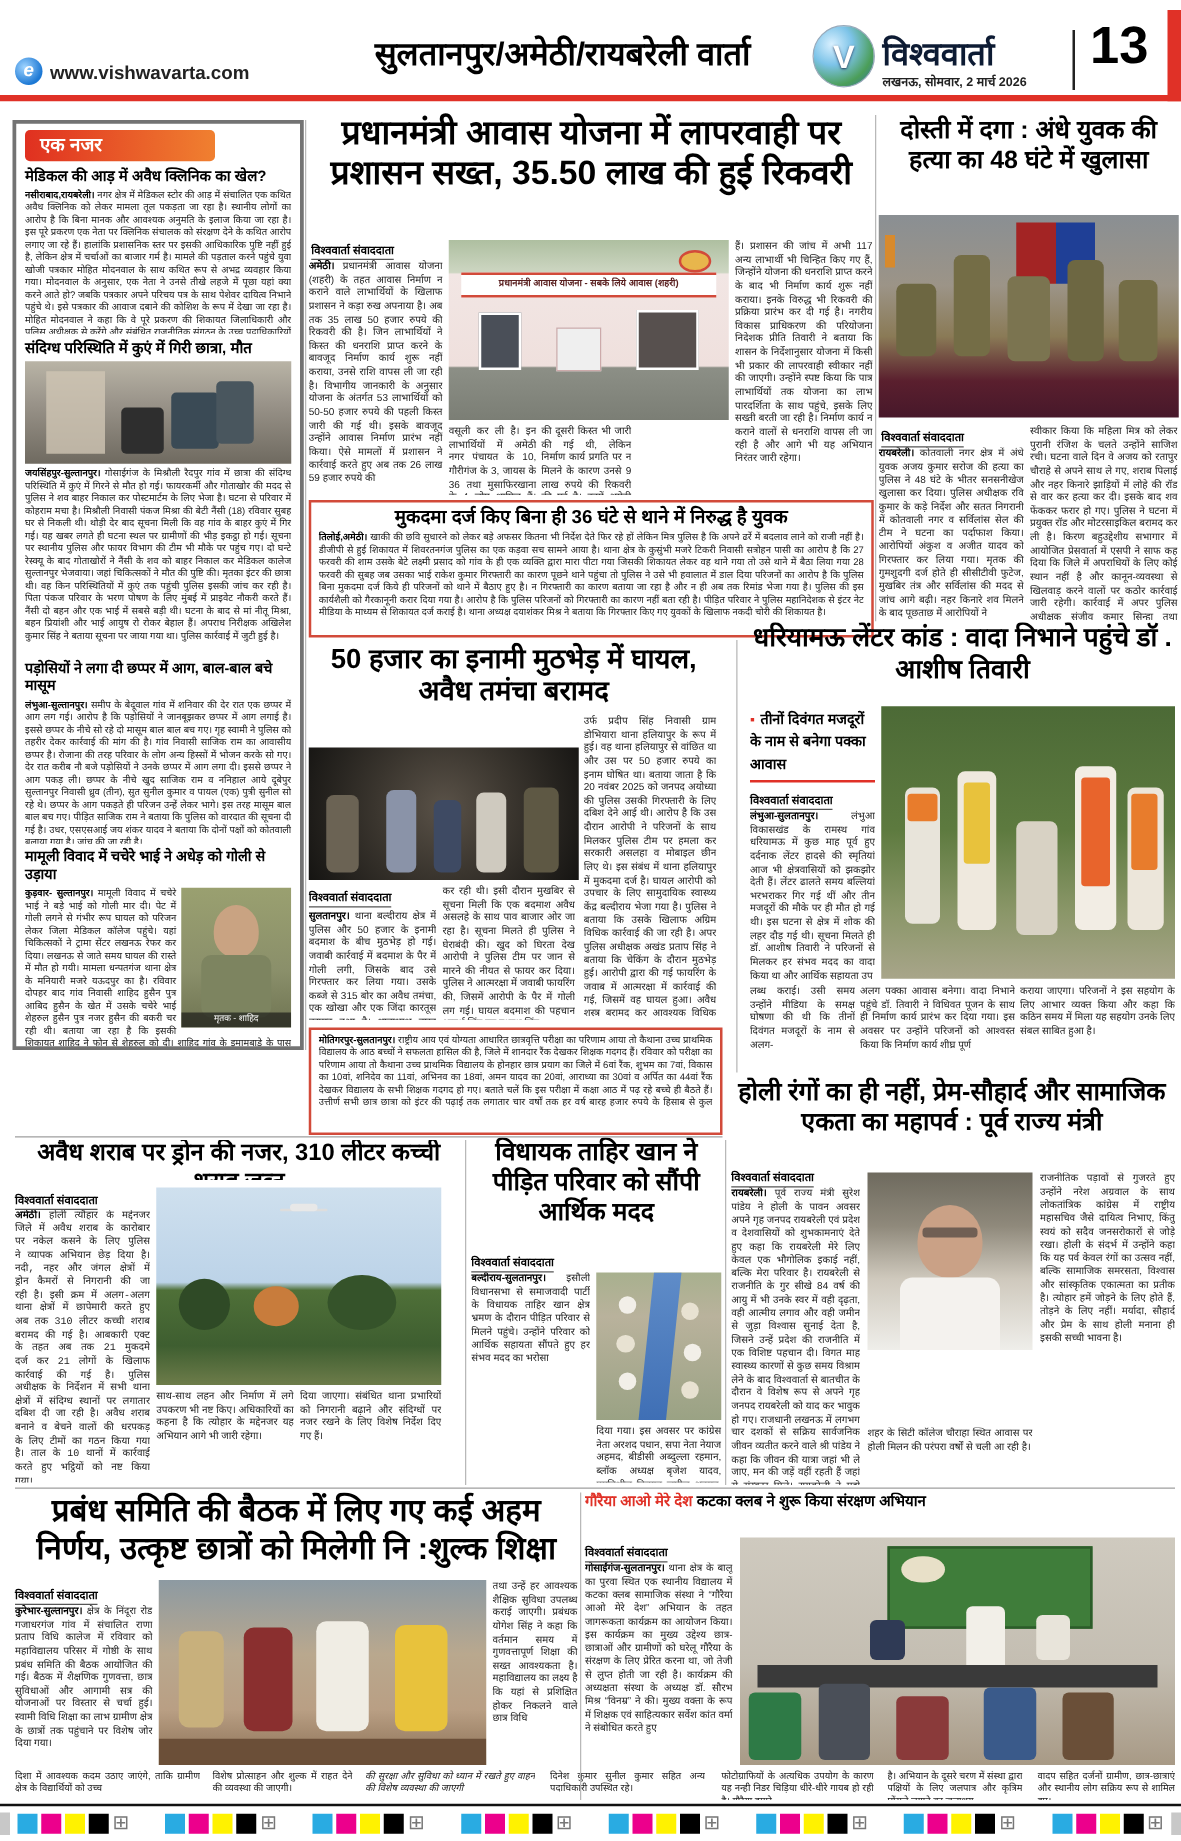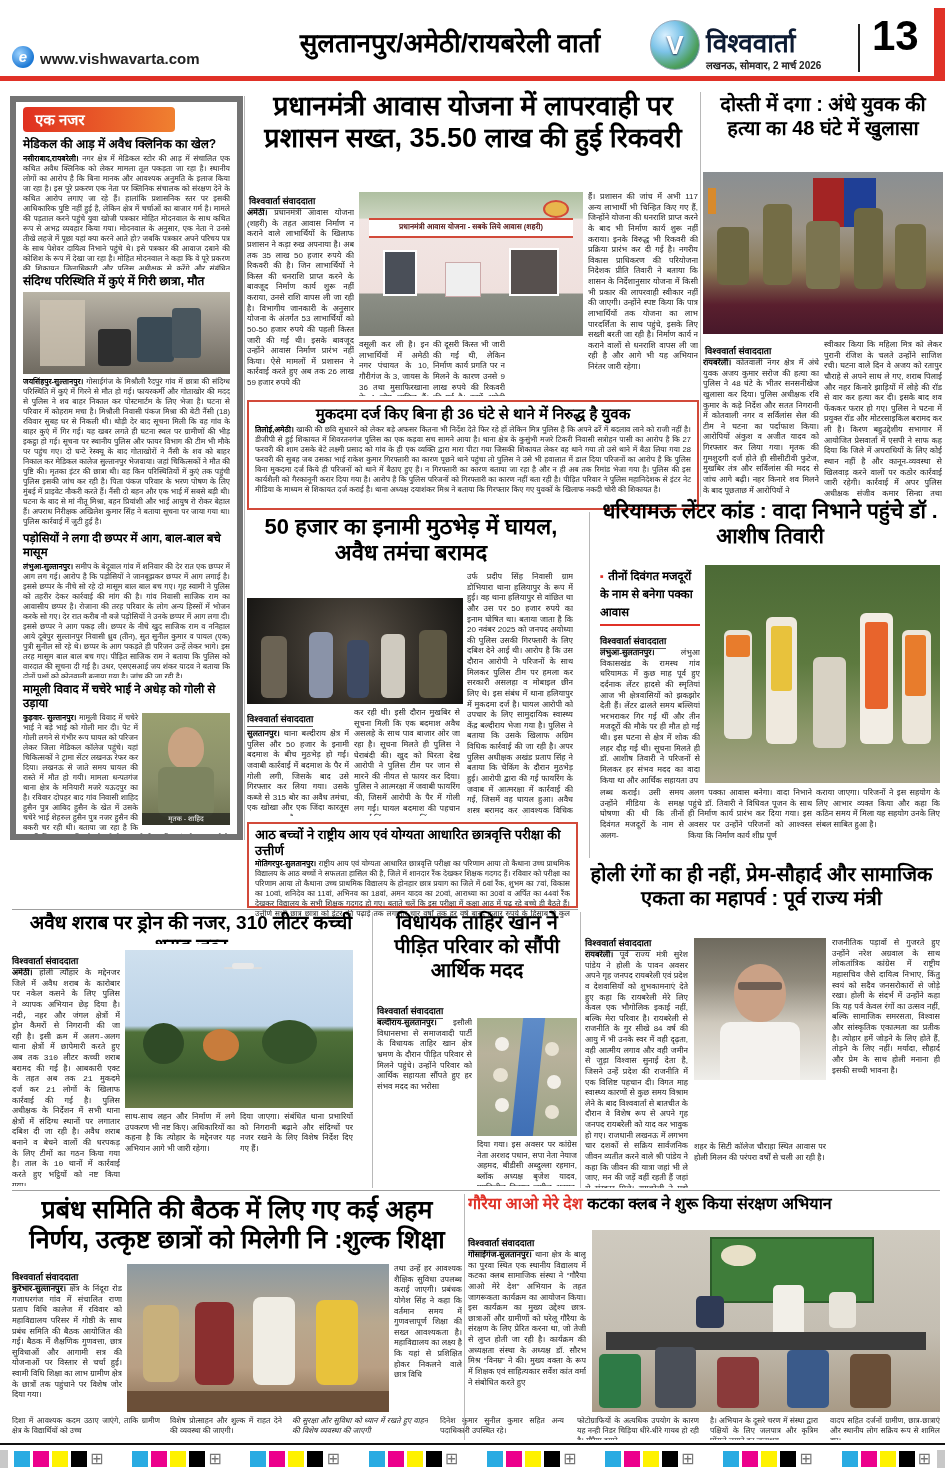--- a/index.html
+++ b/index.html
@@ -38,21 +38,21 @@
                 border:1px solid #9ab;color:#fff;font-weight:800;font-size:26px;text-align:center;line-height:48px;
                 text-shadow:0 1px 2px #235;">V</div>
     <div class="abs" style="left:706px;top:24px;font-size:26px;font-weight:800;color:#0d1b33;">विश्ववार्ता</div>
     <div class="abs" style="left:706px;top:58px;font-size:10px;font-weight:bold;color:#222;">लखनऊ,   सोमवार, 2 मार्च 2026</div>
     <div class="abs" style="left:858px;top:24px;width:2px;height:48px;background:#222;"></div>
     <div class="abs" style="left:872px;top:12px;font-size:42px;font-weight:800;color:#000;">13</div>
     <div class="abs" style="left:934px;top:8px;width:11px;height:73px;background:#e03127;"></div>
     <div class="abs" style="left:0;top:76px;width:945px;height:5px;background:#e03127;"></div>
   </div>
 
-  <div class="abs" style="left:10px;top:96px;width:233px;height:744px;border:6px solid #737373;box-sizing:border-box;padding:5px 7px;overflow:hidden;">
+  <div class="abs" style="left:10px;top:96px;width:233px;height:744px;border:3px solid #737373;box-sizing:border-box;padding:5px 7px;overflow:hidden;">
     <div style="width:140px;height:25px;background:linear-gradient(90deg,#e03020,#f08030);color:#fff;
                 font-weight:800;font-size:15px;line-height:25px;padding-left:12px;border-radius:4px;margin-bottom:5px;">एक नजर</div>
 
     <div style="font-weight:800;font-size:12px;line-height:1.25;color:#000;margin-bottom:2px;">मेडिकल की आड़ में अवैध क्लिनिक का खेल?</div>
     <div class="jt7" style="height:116px;margin-bottom:4px;">
       <span class="dl">नसीराबाद,रायबरेली।</span>
       <span>नगर क्षेत्र में मेडिकल स्टोर की आड़ में संचालित एक कथित अवैध क्लिनिक को लेकर मामला तूल पकड़ता जा रहा है। स्थानीय लोगों का आरोप है कि बिना मानक और आवश्यक अनुमति के इलाज किया जा रहा है। इस पूरे प्रकरण एक नेता पर क्लिनिक संचालक को संरक्षण देने के कथित आरोप लगाए जा रहे हैं। हालांकि प्रशासनिक स्तर पर इसकी आधिकारिक पुष्टि नहीं हुई है, लेकिन क्षेत्र में चर्चाओं का बाजार गर्म है। मामले की पड़ताल करने पहुंचे युवा खोजी पत्रकार मोहित मोदनवाल के साथ कथित रूप से अभद्र व्यवहार किया गया। मोदनवाल के अनुसार, एक नेता ने उनसे तीखे लहजे में पूछा यहां क्या करने आते हो? जबकि पत्रकार अपने परिचय पत्र के साथ पेशेवर दायित्व निभाने पहुंचे थे। इसे पत्रकार की आवाज दबाने की कोशिश के रूप में देखा जा रहा है। मोहित मोदनवाल ने कहा कि वे पूरे प्रकरण की शिकायत जिलाधिकारी और पुलिस अधीक्षक से करेंगे और संबंधित राजनीतिक संगठन के उच्च पदाधिकारियों को भी अवगत कराएंगे, साथ ही अवैध क्लिनिक की निष्पक्ष जांच की मांग करेंगे।</span>
     </div>
 
     <div style="font-weight:800;font-size:12px;line-height:1.25;color:#000;margin-bottom:3px;">संदिग्ध परिस्थिति में कुएं में गिरी छात्रा, मौत</div>
@@ -130,21 +130,20 @@
   <div class="abs" style="left:247px;top:708px;width:102px;height:108px;overflow:hidden;">
     <span class="byline">विश्ववार्ता संवाददाता</span>
     <div class="jt" style="margin-top:2px;">
       <span class="dl">सुलतानपुर।</span>
       <span>थाना बल्दीराय क्षेत्र में पुलिस और 50 हजार के इनामी बदमाश के बीच मुठभेड़ हो गई। जवाबी कार्रवाई में बदमाश के पैर में गोली लगी, जिसके बाद उसे गिरफ्तार कर लिया गया। उसके कब्जे से 315 बोर का अवैध तमंचा, एक खोखा और एक जिंदा कारतूस बरामद हुआ है। थानाध्यक्ष नारद मुनि सिंह ने बताया कि बल्दीराय पुलिस क्षेत्र में संदिग्ध व्यक्तियों व वाहनों की चेकिंग</span>
     </div>
   </div>
   <div class="abs jt" style="left:354px;top:708px;width:106px;height:108px;">कर रही थी। इसी दौरान मुखबिर से सूचना मिली कि एक बदमाश अवैध असलहे के साथ पाव बाजार ओर जा रहा है। सूचना मिलते ही पुलिस ने घेराबंदी की। खुद को घिरता देख आरोपी ने पुलिस टीम पर जान से मारने की नीयत से फायर कर दिया। पुलिस ने आत्मरक्षा में जवाबी फायरिंग की, जिसमें आरोपी के पैर में गोली लग गई। घायल बदमाश की पहचान आदर्श सिंह पुत्र दशरथ सिंह</div>
 
   <div class="redbox" style="left:247px;top:822px;width:331px;height:86px;padding:3px 6px;">
-    <div style="font-weight:800;font-size:13px;color:#000;line-height:1.2;margin-bottom:1px;">आठ बच्चों ने राष्ट्रीय आय एवं योग्यता आधारित छात्रवृत्ति परीक्षा की उत्तीर्ण</div>
     <div class="jt7" style="height:60px;">
       <span class="dl">मोतिगरपुर-सुलतानपुर।</span>
       <span>राष्ट्रीय आय एवं योग्यता आधारित छात्रवृत्ति परीक्षा का परिणाम आया तो कैथाना उच्च प्राथमिक विद्यालय के आठ बच्चों ने सफलता हासिल की है, जिले में शानदार रैंक देखकर शिक्षक गदगद हैं। रविवार को परीक्षा का परिणाम आया तो कैथाना उच्च प्राथमिक विद्यालय के होनहार छात्र प्रयाग का जिले में 6वां रैंक, शुभम का 7वां, विकास का 10वां, शनिदेव का 11वां, अभिनव का 18वां, अमन यादव का 20वां, आराध्या का 30वां व अर्पित का 44वां रैंक देखकर विद्यालय के सभी शिक्षक गदगद हो गए। बताते चलें कि इस परीक्षा में कक्षा आठ में पढ़ रहे बच्चे ही बैठते हैं। उत्तीर्ण सभी छात्र छात्रा को इंटर की पढ़ाई तक लगातार चार वर्षों तक हर वर्ष बारह हजार रुपये के हिसाब से कुल अड़तालीस हजार रुपये छात्रवृत्ति के रूप में मिलता है।</span>
     </div>
   </div>
 
   <div class="abs hl" style="left:703px;top:92px;width:240px;height:76px;font-size:20px;overflow:hidden;">दोस्ती में दगा : अंधे युवक की हत्या का 48 घंटे में खुलासा</div>
   <div class="photo" style="left:703px;top:172px;width:240px;height:162px;
               background:linear-gradient(180deg,#8a8f93 0%,#9c9487 35%,#8a7a56 60%,#5a1f2e 82%,#47182a 100%);">
     <div style="position:absolute;left:46%;top:4%;width:26%;height:30%;background:linear-gradient(90deg,#a32424 50%,#1f3f96 50%);"></div>
@@ -258,21 +257,21 @@
   <div class="photo" style="left:127px;top:1264px;width:262px;height:148px;
               background:linear-gradient(180deg,#8d9aa2 0%,#b9a88e 40%,#b99f84 70%,#8a6f54 100%);">
     <div style="position:absolute;left:6%;top:28%;width:14%;height:52%;background:#c8b07c;border-radius:8px;"></div>
     <div style="position:absolute;left:26%;top:26%;width:15%;height:56%;background:#8a2f2f;border-radius:8px;"></div>
     <div style="position:absolute;left:48%;top:22%;width:16%;height:60%;background:#f0ede4;border-radius:8px;"></div>
     <div style="position:absolute;left:72%;top:24%;width:16%;height:58%;background:#e8c23c;border-radius:8px;"></div>
     <div style="position:absolute;left:0;bottom:0;width:100%;height:14%;background:#6b4f38;"></div>
   </div>
   <div class="abs jt" style="left:394px;top:1264px;width:68px;height:148px;">तथा उन्हें हर आवश्यक शैक्षिक सुविधा उपलब्ध कराई जाएगी। प्रबंधक योगेश सिंह ने कहा कि वर्तमान समय में गुणवत्तापूर्ण शिक्षा की सख्त आवश्यकता है। महाविद्यालय का लक्ष्य है कि यहां से प्रशिक्षित होकर निकलने वाले छात्र विधि</div>
 
-  <div class="abs" style="left:468px;top:1194px;width:474px;height:32px;overflow:hidden;font-weight:800;font-size:16px;line-height:1.2;">
+  <div class="abs" style="left:468px;top:1194px;width:474px;height:32px;overflow:hidden;font-weight:800;font-size:12px;line-height:1.2;">
     <span style="color:#e03127;">गौरैया आओ मेरे देश</span>
     <span style="color:#000;">कटका क्लब ने शुरू किया संरक्षण अभियान</span>
   </div>
   <div class="abs" style="left:468px;top:1232px;">
     <span class="byline">विश्ववार्ता संवाददाता</span>
   </div>
   <div class="abs jt" style="left:468px;top:1250px;width:118px;height:162px;">
     <span class="dl">गोसाईंगंज-सुलतानपुर।</span>
     <span>थाना क्षेत्र के बालू का पुरवा स्थित एक स्थानीय विद्यालय में कटका क्लब सामाजिक संस्था ने “गौरैया आओ मेरे देश” अभियान के तहत जागरूकता कार्यक्रम का आयोजन किया। इस कार्यक्रम का मुख्य उद्देश्य छात्र-छात्राओं और ग्रामीणों को घरेलू गौरैया के संरक्षण के लिए प्रेरित करना था, जो तेजी से लुप्त होती जा रही है। कार्यक्रम की अध्यक्षता संस्था के अध्यक्ष डॉ. सौरभ मिश्र “विनम्र” ने की। मुख्य वक्ता के रूप में शिक्षक एवं साहित्यकार सर्वेश कांत वर्मा ने संबोधित करते हुए</span>
   </div>

